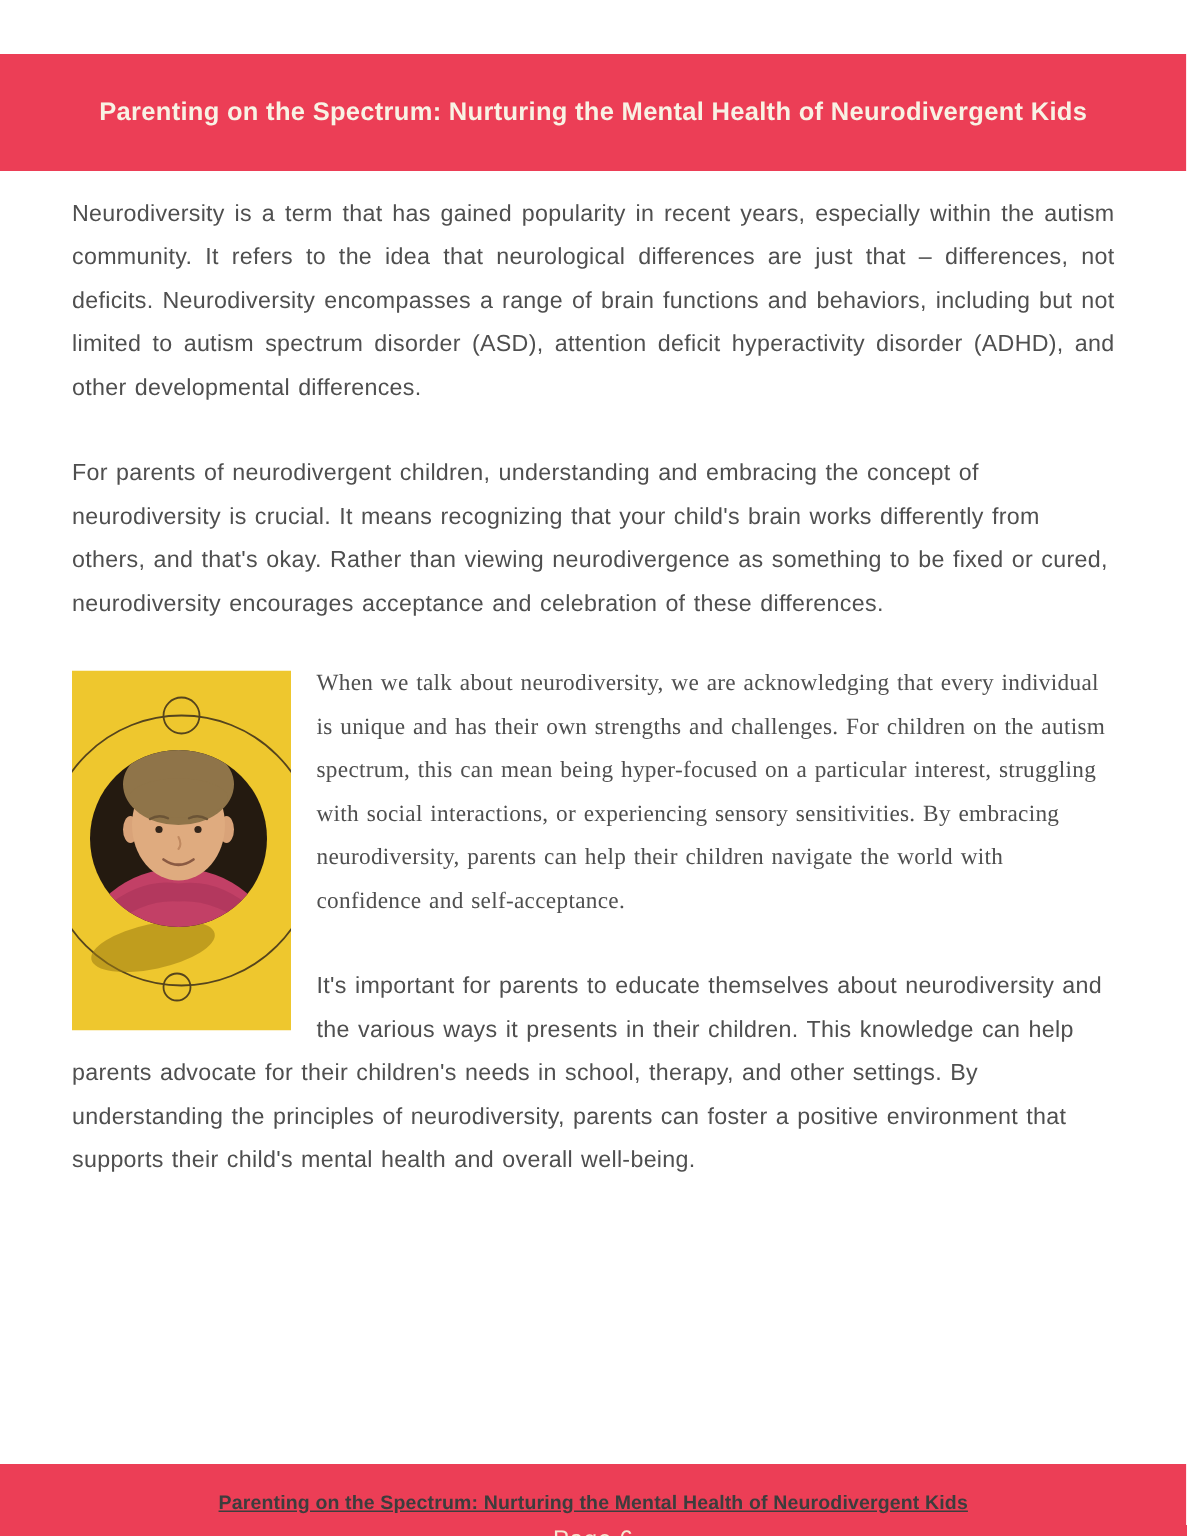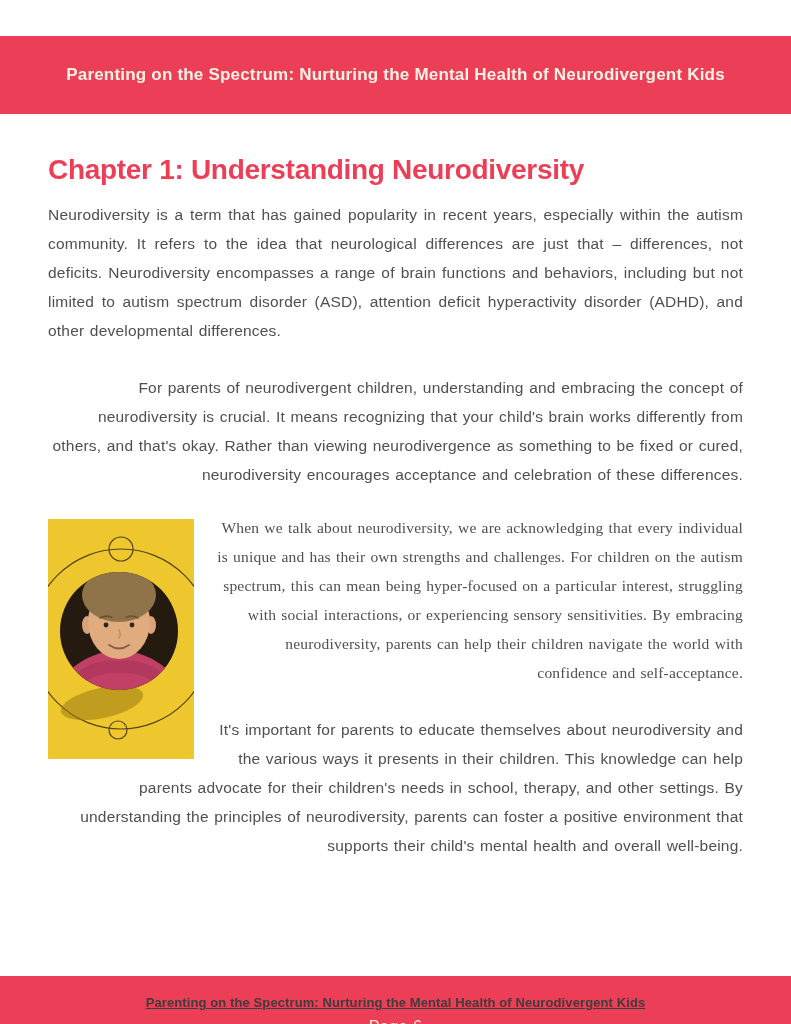--- a/index.html
+++ b/index.html
@@ -42,21 +42,20 @@
     font-size: 20px;
     font-weight: bold;
     margin: 23px 0 0 0;
   }
   .content p {
     font-size: 15.5px;
     line-height: 29px;
     letter-spacing: 0.2px;
     word-spacing: 1px;
     margin: 28px 0 0 0;
-    text-align: right;
   }
   .content p.first-para { margin-top: 14px; }
   .content p.justified { text-align: justify; }
   .photo-block {
     float: left;
     width: 146px;
     height: 240px;
     margin: 6px 17px 10px 0;
   }
   .photo-block svg { display: block; width: 146px; height: 240px; }
@@ -92,21 +91,20 @@
 <body>
 
 <div class="page">
 
   <div class="band header-band">
     <div class="header-title">Parenting on the Spectrum: Nurturing the Mental Health of Neurodivergent Kids</div>
   </div>
 
   <div class="content">
 
-    <h1 class="chapter-title">Chapter 1: Understanding Neurodiversity</h1>
 
 
     <p class="first-para justified">Neurodiversity is a term that has gained popularity in recent years, especially within the autism community. It refers to the idea that neurological differences are just that – differences, not deficits. Neurodiversity encompasses a range of brain functions and behaviors, including but not limited to autism spectrum disorder (ASD), attention deficit hyperactivity disorder (ADHD), and other developmental differences.</p>
 
     <p>For parents of neurodivergent children, understanding and embracing the concept of neurodiversity is crucial. It means recognizing that your child's brain works differently from others, and that's okay. Rather than viewing neurodivergence as something to be fixed or cured, neurodiversity encourages acceptance and celebration of these differences.</p>
 
     <div class="flow">
 
       <div class="photo-block">
         <svg viewBox="0 0 146 240" xmlns="http://www.w3.org/2000/svg">

